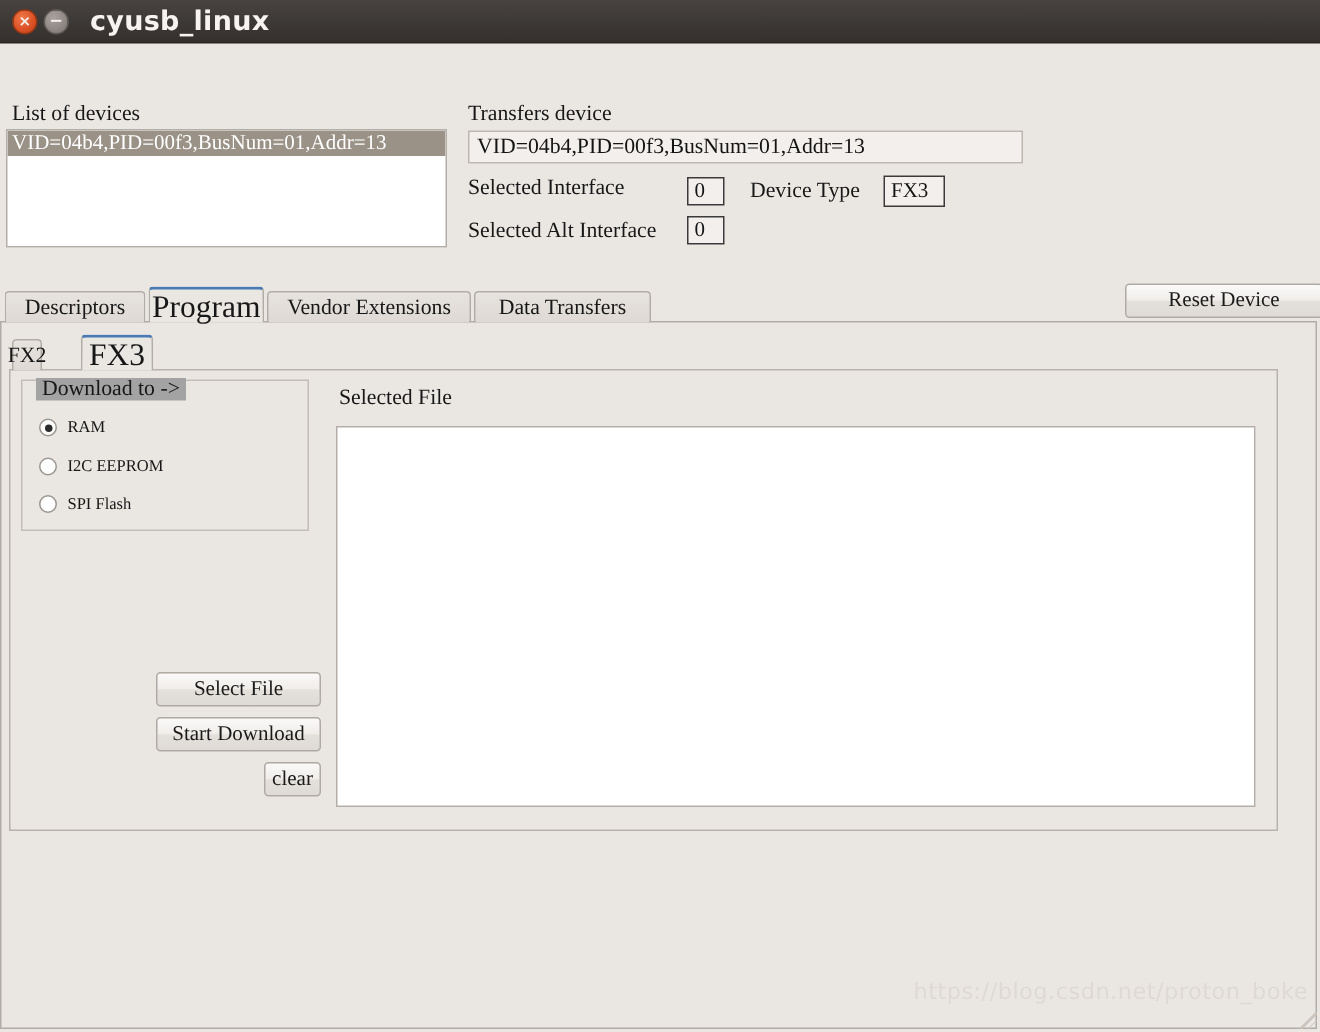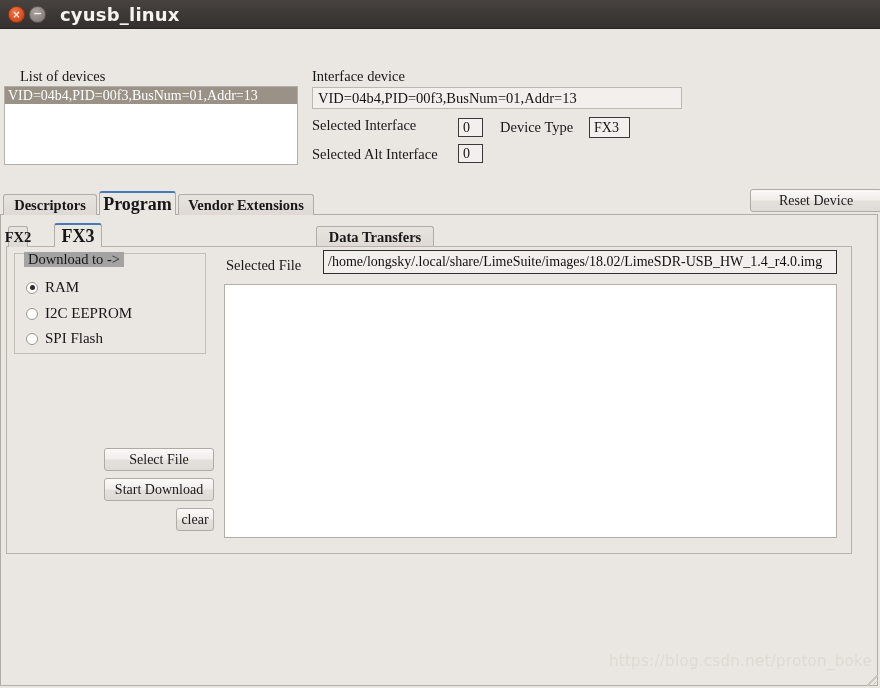--- a/index.html
+++ b/index.html
@@ -205,29 +205,28 @@
     border-top-left-radius: 3px;
     border-top-right-radius: 3px;
     font-family: "Liberation Serif", serif;
     font-size: 14.5px;
     color: #171717;
     display: flex;
     align-items: center;
     justify-content: center;
     cursor: default;
     white-space: nowrap;
-    font-weight: bold;
   }
   .tab.active {
     background: #eae7e3;
     border-top: 2px solid #4a7ab5;
     height: 24px;
     top: -3px;
     z-index: 5;
-    font-size: 18px;
+    font-size: 21px;
   }
 
   
   .tabpage-outer {
     position: absolute;
     left: 0; top: 214px;
     width: 878px; height: 472px;
     background: #eae7e3;
     border: 1px solid #b2aca6;
     box-sizing: border-box;
@@ -291,21 +290,21 @@
   .radio-mark.on::after {
     content: "";
     position: absolute;
     left: 2.5px; top: 2.5px;
     width: 5px; height: 5px;
     border-radius: 50%;
     background: #2b2b2b;
   }
   .radio-label {
     font-family: "Liberation Serif", serif;
-    font-size: 15px;
+    font-size: 11px;
     color: #171717;
   }
 
   
   .file-box {
     position: absolute;
     left: 323px; top: 250px;
     width: 514px; height: 24px;
     background: #f2efec;
     border: 1px solid #2e2e2e;
@@ -370,47 +369,47 @@
     <div class="win-btn close">
       <span class="glyph">×</span>
     </div>
     <div class="win-btn min">
       <span class="glyph">−</span>
     </div>
     <div class="title-text">cyusb_linux</div>
   </div>
 
 
-  <div class="lbl" style="left:20px; top:68px;">List of devices</div>
+  <div class="lbl" style="left:8px; top:68px;">List of devices</div>
 
   <div class="devlist">
     <div class="devlist-item selected">VID=04b4,PID=00f3,BusNum=01,Addr=13</div>
   </div>
 
-  <div class="lbl" style="left:312px; top:68px;">Interface device</div>
+  <div class="lbl" style="left:312px; top:68px;">Transfers device</div>
   <div class="ro-box sel-device-box">VID=04b4,PID=00f3,BusNum=01,Addr=13</div>
 
   <div class="lbl" style="left:312px; top:117px;">Selected Interface</div>
   <div class="mini-box iface-box">0</div>
 
   <div class="lbl" style="left:312px; top:146px;">Selected Alt Interface</div>
   <div class="mini-box altif-box">0</div>
 
   <div class="lbl" style="left:500px; top:119px;">Device Type</div>
   <div class="mini-box devtype-box">FX3</div>
 
   <div class="btn btn-reset">Reset Device</div>
 
   <div class="tabpage-outer"></div>
 
   <div class="tabstrip-outer">
     <div class="tab" style="left:3px; width:94px;">Descriptors</div>
     <div class="tab active" style="left:99px; width:77px;">Program</div>
     <div class="tab" style="left:178px; width:136px;">Vendor Extensions</div>
-    <div class="tab" style="left:316px; width:118px;margin-top:32px;">Data Transfers</div>
+    <div class="tab" style="left:316px; width:118px;">Data Transfers</div>
   </div>
 
   <div class="tabpage-inner"></div>
 
   <div class="tabstrip-inner">
     <div class="tab" style="left:0px; width:20px;">FX2</div>
     <div class="tab active" style="left:46px; width:48px;">FX3</div>
   </div>
 
   <div class="groupbox"></div>
@@ -423,21 +422,20 @@
   <div class="radio-row" style="top:305px;">
     <span class="radio-mark"></span>
     <span class="radio-label">I2C EEPROM</span>
   </div>
   <div class="radio-row" style="top:330px;">
     <span class="radio-mark"></span>
     <span class="radio-label">SPI Flash</span>
   </div>
 
   <div class="lbl" style="left:226px; top:257px;">Selected File</div>
-  <div class="file-box">/home/longsky/.local/share/LimeSuite/images/18.02/LimeSDR-USB_HW_1.4_r4.0.img</div>
 
   <div class="output-area"></div>
 
   <div class="btn btn-selectfile">Select File</div>
   <div class="btn btn-startdownload">Start Download</div>
   <div class="btn btn-clear">clear</div>
 
   <div class="watermark">https://blog.csdn.net/proton_boke</div>
   <div class="grip"></div>
 

